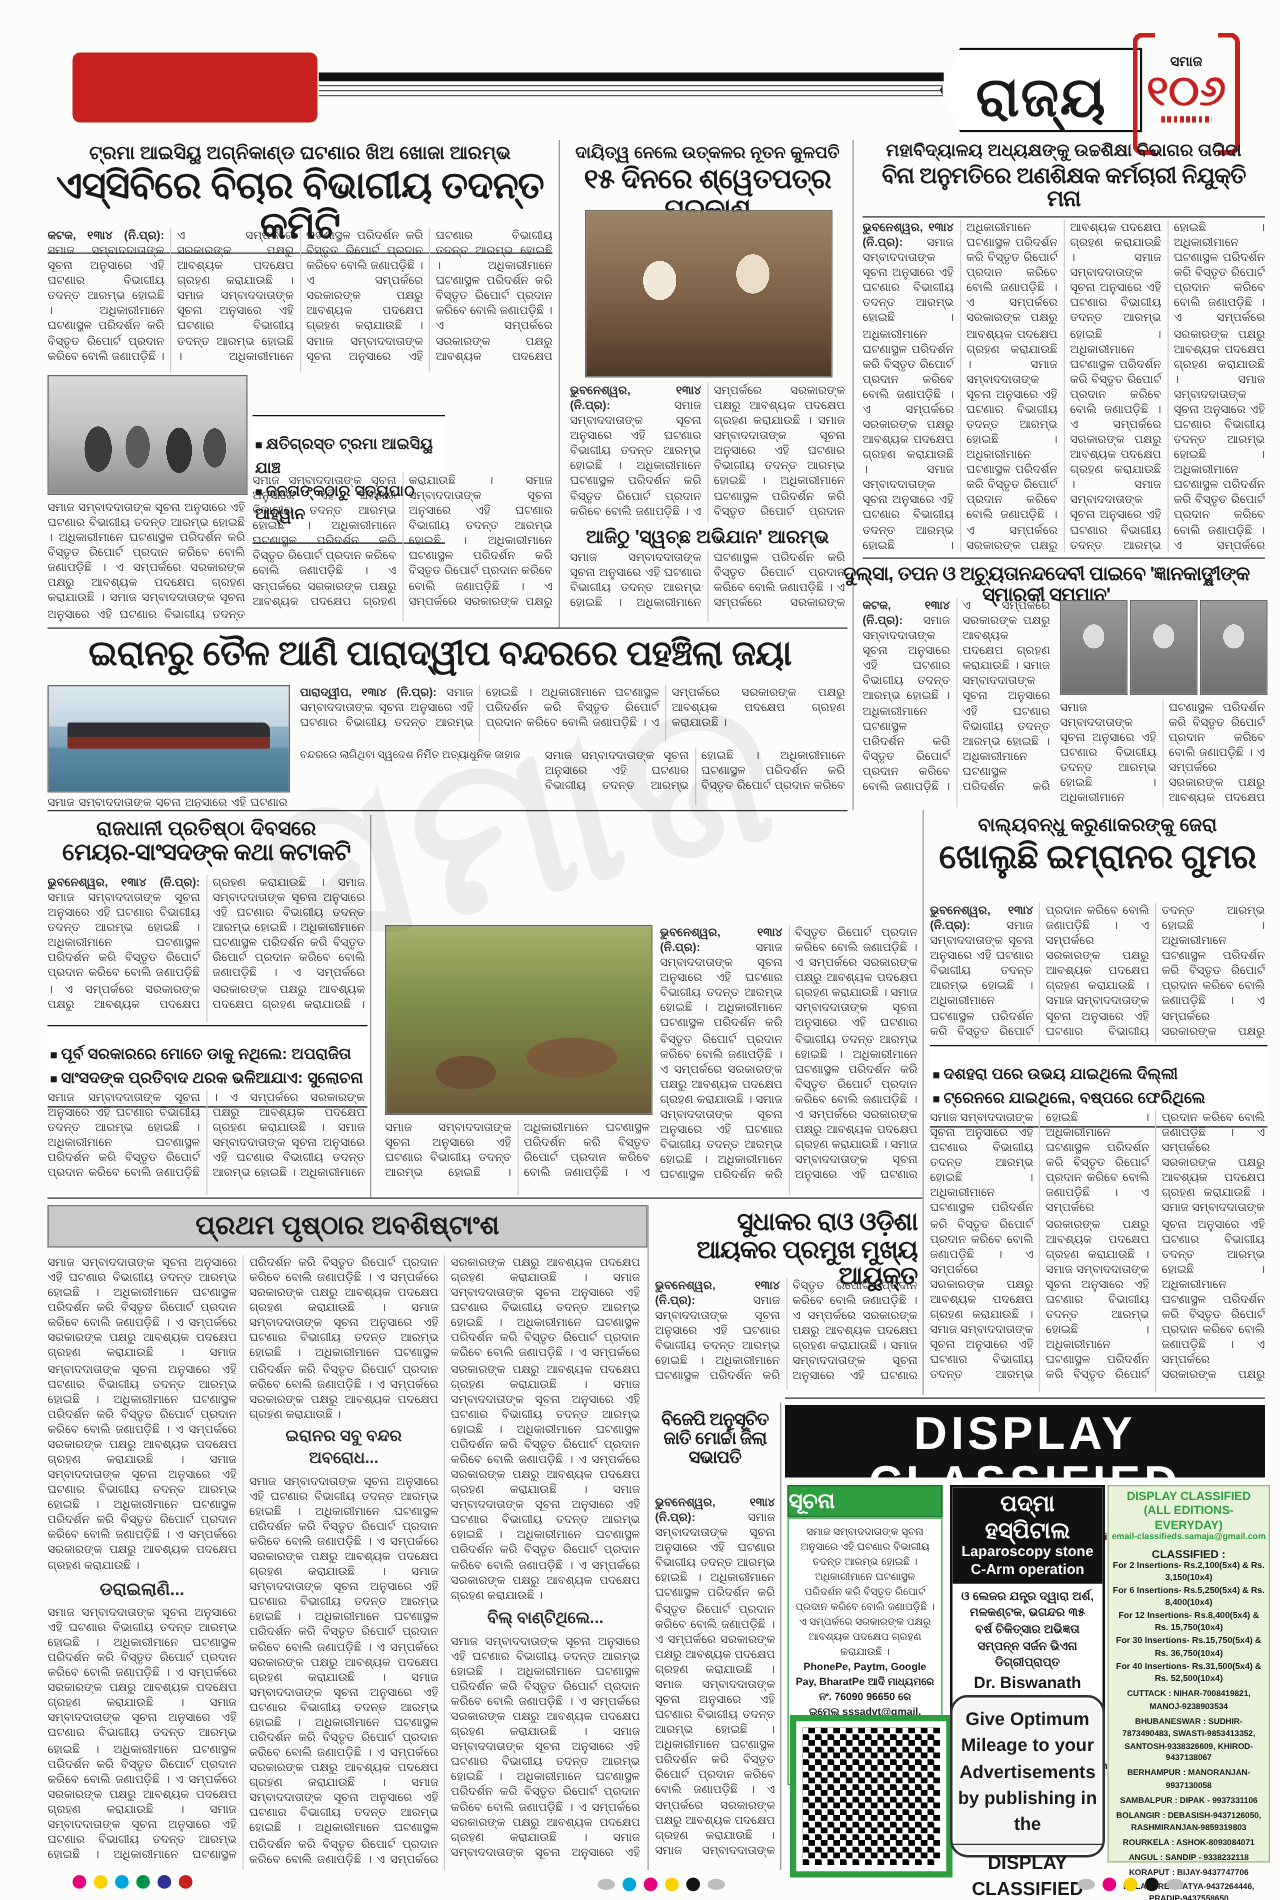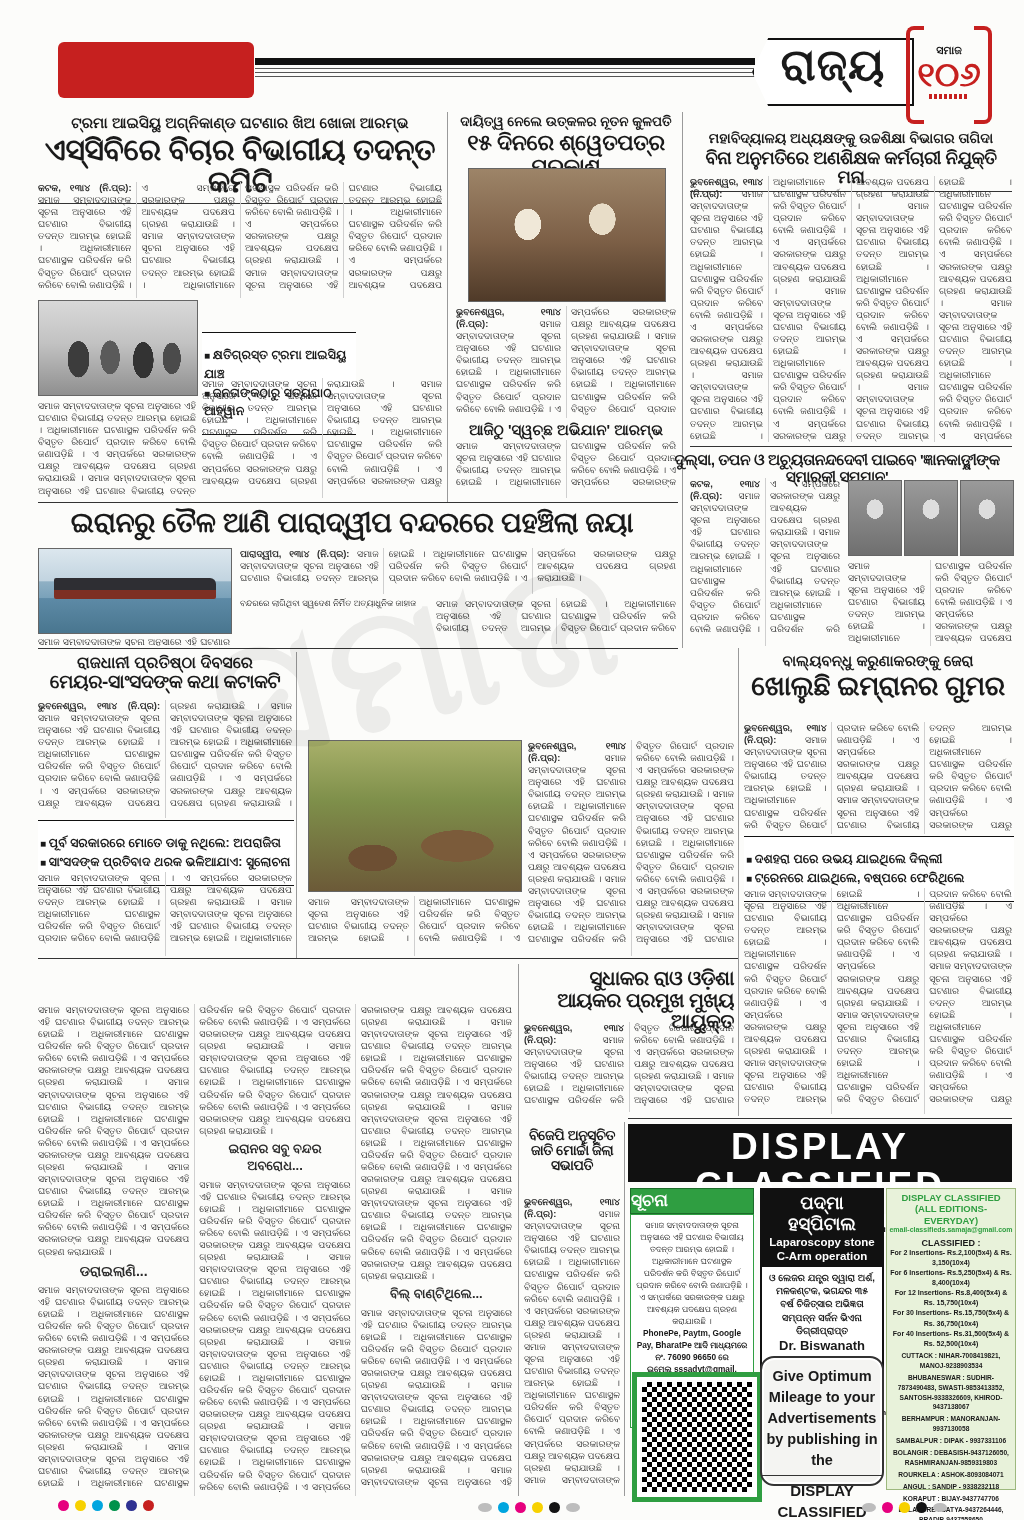--- a/index.html
+++ b/index.html
@@ -12,21 +12,21 @@
   .badge-hex{position:absolute;left:18px;top:0;width:160px;height:82px;background:#f1f1ef;border:2px solid #222;
              clip-path:polygon(25% 0,75% 0,100% 28%,100% 72%,75% 100%,25% 100%,0 72%,0 28%);
              display:flex;flex-direction:column;align-items:center;justify-content:center;line-height:1.15;}
   .badge-page{font-size:13px;font-weight:bold;}
   .badge-date{font-size:17px;font-weight:bold;}
   .rules{left:255px;top:58px;width:500px;}
   .rule-thick{height:7px;background:#111;}
   .rule-thin{height:1px;background:#555;margin-top:3px;}
   .pennant{left:752px;top:38px;width:158px;height:64px;border:2px solid #111;background:#fff;
            clip-path:polygon(10% 0,100% 0,100% 100%,10% 100%,0 50%);
-           display:flex;align-items:flex-start;justify-content:center;}
+           display:flex;align-items:flex-end;justify-content:center;}
   .pennant span{font-size:44px;font-weight:bold;letter-spacing:1px;}
   .logo-box{left:906px;top:26px;width:86px;height:90px;display:flex;flex-direction:column;align-items:center;justify-content:center;}
   .logo-brace{position:absolute;top:0;width:14px;height:90px;border:4px solid #c6201f;}
   .logo-brace.l{left:0;border-right:none;border-radius:8px 0 0 8px;}
   .logo-brace.r{right:0;border-left:none;border-radius:0 8px 8px 0;}
   .logo-brand{font-size:11px;font-weight:bold;color:#111;}
   .logo-num{font-size:34px;font-weight:bold;color:#c6201f;line-height:1;}
   .logo-sq{width:40px;height:5px;background:repeating-linear-gradient(90deg,#c6201f 0 3px,transparent 3px 5px);margin-top:3px;}
   
   .kicker{font-weight:bold;text-align:center;}
@@ -154,21 +154,21 @@
   </div>
   <div class="abs photo ph-vc" style="left:468px;top:168px;width:196px;height:132px;"></div>
   <div class="abs body-txt" style="left:456px;top:306px;width:220px;height:112px;column-count:2;">
     <span class="dateline">ଭୁବନେଶ୍ୱର, ୧୩ା୪ (ନି.ପ୍ର): </span><span>ସମାଜ ସମ୍ବାଦଦାତାଙ୍କ ସୂଚନା ଅନୁସାରେ ଏହି ଘଟଣାର ବିଭାଗୀୟ ତଦନ୍ତ ଆରମ୍ଭ ହୋଇଛି । ଅଧିକାରୀମାନେ ଘଟଣାସ୍ଥଳ ପରିଦର୍ଶନ କରି ବିସ୍ତୃତ ରିପୋର୍ଟ ପ୍ରଦାନ କରିବେ ବୋଲି ଜଣାପଡ଼ିଛି । ଏ ସମ୍ପର୍କରେ ସରକାରଙ୍କ ପକ୍ଷରୁ ଆବଶ୍ୟକ ପଦକ୍ଷେପ ଗ୍ରହଣ କରାଯାଉଛି । ସମାଜ ସମ୍ବାଦଦାତାଙ୍କ ସୂଚନା ଅନୁସାରେ ଏହି ଘଟଣାର ବିଭାଗୀୟ ତଦନ୍ତ ଆରମ୍ଭ ହୋଇଛି । ଅଧିକାରୀମାନେ ଘଟଣାସ୍ଥଳ ପରିଦର୍ଶନ କରି ବିସ୍ତୃତ ରିପୋର୍ଟ ପ୍ରଦାନ କରିବେ ବୋଲି ଜଣାପଡ଼ିଛି । ଏ ସମ୍ପର୍କରେ ସରକାରଙ୍କ ପକ୍ଷରୁ ଆବଶ୍ୟକ ପଦକ୍ଷେପ ଗ୍ରହଣ କରାଯାଉଛି । ସମାଜ ସମ୍ବାଦଦାତାଙ୍କ ସୂଚନା ଅନୁସାରେ ଏହି ଘଟଣାର ବିଭାଗୀୟ ତଦନ୍ତ ଆରମ୍ଭ ହୋଇଛି । ଅଧିକାରୀମାନେ ଘଟଣାସ୍ଥଳ ପରିଦର୍ଶନ କରି ବିସ୍ତୃତ ରିପୋର୍ଟ ପ୍ରଦାନ କରିବେ ବୋଲି ଜଣାପଡ଼ିଛି । ଏ ସମ୍ପର୍କରେ ସରକାରଙ୍କ ପକ୍ଷରୁ ଆବଶ୍ୟକ ପଦକ୍ଷେପ ଗ୍ରହଣ କରାଯାଉଛି । </span>
   </div>
   <div class="abs subhead" style="left:456px;top:421px;width:220px;font-size:15px;">ଆଜିଠୁ 'ସ୍ୱଚ୍ଛ ଅଭିଯାନ' ଆରମ୍ଭ</div>
   <div class="abs body-txt" style="left:456px;top:440px;width:220px;height:58px;column-count:2;">
     <span>ସମାଜ ସମ୍ବାଦଦାତାଙ୍କ ସୂଚନା ଅନୁସାରେ ଏହି ଘଟଣାର ବିଭାଗୀୟ ତଦନ୍ତ ଆରମ୍ଭ ହୋଇଛି । ଅଧିକାରୀମାନେ ଘଟଣାସ୍ଥଳ ପରିଦର୍ଶନ କରି ବିସ୍ତୃତ ରିପୋର୍ଟ ପ୍ରଦାନ କରିବେ ବୋଲି ଜଣାପଡ଼ିଛି । ଏ ସମ୍ପର୍କରେ ସରକାରଙ୍କ ପକ୍ଷରୁ ଆବଶ୍ୟକ ପଦକ୍ଷେପ ଗ୍ରହଣ କରାଯାଉଛି । ସମାଜ ସମ୍ବାଦଦାତାଙ୍କ ସୂଚନା ଅନୁସାରେ ଏହି ଘଟଣାର ବିଭାଗୀୟ ତଦନ୍ତ ଆରମ୍ଭ ହୋଇଛି । ଅଧିକାରୀମାନେ ଘଟଣାସ୍ଥଳ ପରିଦର୍ଶନ କରି ବିସ୍ତୃତ ରିପୋର୍ଟ ପ୍ରଦାନ କରିବେ ବୋଲି ଜଣାପଡ଼ିଛି । ଏ ସମ୍ପର୍କରେ ସରକାରଙ୍କ ପକ୍ଷରୁ ଆବଶ୍ୟକ ପଦକ୍ଷେପ ଗ୍ରହଣ କରାଯାଉଛି । </span>
   </div>
 
-  <div class="abs" style="left:690px;top:130px;width:322px;">
+  <div class="abs" style="left:690px;top:112px;width:322px;">
     <div class="kicker" style="font-size:14px;">ମହାବିଦ୍ୟାଳୟ ଅଧ୍ୟକ୍ଷଙ୍କୁ ଉଚ୍ଚଶିକ୍ଷା ବିଭାଗର ତାଗିଦା</div>
     <div class="headline" style="font-size:18px;margin-top:2px;">ବିନା ଅନୁମତିରେ ଅଣଶିକ୍ଷକ କର୍ମଚାରୀ ନିଯୁକ୍ତି ମନା</div>
     <div class="hrule" style="margin-top:3px;"></div>
   </div>
   <div class="abs body-txt" style="left:690px;top:176px;width:322px;height:266px;column-count:4;">
     <span class="dateline">ଭୁବନେଶ୍ୱର, ୧୩ା୪ (ନି.ପ୍ର): </span><span>ସମାଜ ସମ୍ବାଦଦାତାଙ୍କ ସୂଚନା ଅନୁସାରେ ଏହି ଘଟଣାର ବିଭାଗୀୟ ତଦନ୍ତ ଆରମ୍ଭ ହୋଇଛି । ଅଧିକାରୀମାନେ ଘଟଣାସ୍ଥଳ ପରିଦର୍ଶନ କରି ବିସ୍ତୃତ ରିପୋର୍ଟ ପ୍ରଦାନ କରିବେ ବୋଲି ଜଣାପଡ଼ିଛି । ଏ ସମ୍ପର୍କରେ ସରକାରଙ୍କ ପକ୍ଷରୁ ଆବଶ୍ୟକ ପଦକ୍ଷେପ ଗ୍ରହଣ କରାଯାଉଛି । ସମାଜ ସମ୍ବାଦଦାତାଙ୍କ ସୂଚନା ଅନୁସାରେ ଏହି ଘଟଣାର ବିଭାଗୀୟ ତଦନ୍ତ ଆରମ୍ଭ ହୋଇଛି । ଅଧିକାରୀମାନେ ଘଟଣାସ୍ଥଳ ପରିଦର୍ଶନ କରି ବିସ୍ତୃତ ରିପୋର୍ଟ ପ୍ରଦାନ କରିବେ ବୋଲି ଜଣାପଡ଼ିଛି । ଏ ସମ୍ପର୍କରେ ସରକାରଙ୍କ ପକ୍ଷରୁ ଆବଶ୍ୟକ ପଦକ୍ଷେପ ଗ୍ରହଣ କରାଯାଉଛି । ସମାଜ ସମ୍ବାଦଦାତାଙ୍କ ସୂଚନା ଅନୁସାରେ ଏହି ଘଟଣାର ବିଭାଗୀୟ ତଦନ୍ତ ଆରମ୍ଭ ହୋଇଛି । ଅଧିକାରୀମାନେ ଘଟଣାସ୍ଥଳ ପରିଦର୍ଶନ କରି ବିସ୍ତୃତ ରିପୋର୍ଟ ପ୍ରଦାନ କରିବେ ବୋଲି ଜଣାପଡ଼ିଛି । ଏ ସମ୍ପର୍କରେ ସରକାରଙ୍କ ପକ୍ଷରୁ ଆବଶ୍ୟକ ପଦକ୍ଷେପ ଗ୍ରହଣ କରାଯାଉଛି । ସମାଜ ସମ୍ବାଦଦାତାଙ୍କ ସୂଚନା ଅନୁସାରେ ଏହି ଘଟଣାର ବିଭାଗୀୟ ତଦନ୍ତ ଆରମ୍ଭ ହୋଇଛି । ଅଧିକାରୀମାନେ ଘଟଣାସ୍ଥଳ ପରିଦର୍ଶନ କରି ବିସ୍ତୃତ ରିପୋର୍ଟ ପ୍ରଦାନ କରିବେ ବୋଲି ଜଣାପଡ଼ିଛି । ଏ ସମ୍ପର୍କରେ ସରକାରଙ୍କ ପକ୍ଷରୁ ଆବଶ୍ୟକ ପଦକ୍ଷେପ ଗ୍ରହଣ କରାଯାଉଛି । ସମାଜ ସମ୍ବାଦଦାତାଙ୍କ ସୂଚନା ଅନୁସାରେ ଏହି ଘଟଣାର ବିଭାଗୀୟ ତଦନ୍ତ ଆରମ୍ଭ ହୋଇଛି । ଅଧିକାରୀମାନେ ଘଟଣାସ୍ଥଳ ପରିଦର୍ଶନ କରି ବିସ୍ତୃତ ରିପୋର୍ଟ ପ୍ରଦାନ କରିବେ ବୋଲି ଜଣାପଡ଼ିଛି । ଏ ସମ୍ପର୍କରେ ସରକାରଙ୍କ ପକ୍ଷରୁ ଆବଶ୍ୟକ ପଦକ୍ଷେପ ଗ୍ରହଣ କରାଯାଉଛି । ସମାଜ ସମ୍ବାଦଦାତାଙ୍କ ସୂଚନା ଅନୁସାରେ ଏହି ଘଟଣାର ବିଭାଗୀୟ ତଦନ୍ତ ଆରମ୍ଭ ହୋଇଛି । ଅଧିକାରୀମାନେ ଘଟଣାସ୍ଥଳ ପରିଦର୍ଶନ କରି ବିସ୍ତୃତ ରିପୋର୍ଟ ପ୍ରଦାନ କରିବେ ବୋଲି ଜଣାପଡ଼ିଛି । ଏ ସମ୍ପର୍କରେ ସରକାରଙ୍କ ପକ୍ଷରୁ ଆବଶ୍ୟକ ପଦକ୍ଷେପ ଗ୍ରହଣ କରାଯାଉଛି । ସମାଜ ସମ୍ବାଦଦାତାଙ୍କ ସୂଚନା ଅନୁସାରେ ଏହି ଘଟଣାର ବିଭାଗୀୟ ତଦନ୍ତ ଆରମ୍ଭ ହୋଇଛି । ଅଧିକାରୀମାନେ ଘଟଣାସ୍ଥଳ ପରିଦର୍ଶନ କରି ବିସ୍ତୃତ ରିପୋର୍ଟ ପ୍ରଦାନ କରିବେ ବୋଲି ଜଣାପଡ଼ିଛି । ଏ ସମ୍ପର୍କରେ ସରକାରଙ୍କ ପକ୍ଷରୁ ଆବଶ୍ୟକ ପଦକ୍ଷେପ ଗ୍ରହଣ କରାଯାଉଛି । ସମାଜ ସମ୍ବାଦଦାତାଙ୍କ ସୂଚନା ଅନୁସାରେ ଏହି ଘଟଣାର ବିଭାଗୀୟ ତଦନ୍ତ ଆରମ୍ଭ ହୋଇଛି । ଅଧିକାରୀମାନେ ଘଟଣାସ୍ଥଳ ପରିଦର୍ଶନ କରି ବିସ୍ତୃତ ରିପୋର୍ଟ ପ୍ରଦାନ କରିବେ ବୋଲି ଜଣାପଡ଼ିଛି । ଏ ସମ୍ପର୍କରେ ସରକାରଙ୍କ ପକ୍ଷରୁ ଆବଶ୍ୟକ ପଦକ୍ଷେପ ଗ୍ରହଣ କରାଯାଉଛି । ସମାଜ ସମ୍ବାଦଦାତାଙ୍କ ସୂଚନା ଅନୁସାରେ ଏହି ଘଟଣାର ବିଭାଗୀୟ ତଦନ୍ତ ଆରମ୍ଭ ହୋଇଛି । ଅଧିକାରୀମାନେ ଘଟଣାସ୍ଥଳ ପରିଦର୍ଶନ କରି ବିସ୍ତୃତ ରିପୋର୍ଟ ପ୍ରଦାନ କରିବେ ବୋଲି ଜଣାପଡ଼ିଛି । ଏ ସମ୍ପର୍କରେ ସରକାରଙ୍କ ପକ୍ଷରୁ ଆବଶ୍ୟକ ପଦକ୍ଷେପ ଗ୍ରହଣ କରାଯାଉଛି । </span>
   </div>
 
   <div class="abs hrule" style="left:690px;top:446px;width:322px;"></div>
   <div class="abs headline" style="left:662px;top:452px;width:350px;font-size:15.5px;">ଦୁଲ୍ସା, ତପନ ଓ ଅଚ୍ୟୁତାନନ୍ଦଦେବୀ ପାଇବେ 'ଜ୍ଞାନକାଙ୍କ୍ଷୀଙ୍କ ସ୍ମାରକୀ ସମ୍ମାନ'</div>
@@ -234,20 +234,21 @@
   </div>
   <div class="abs bullets" style="left:744px;top:836px;width:266px;">
     <div>ଦଶହରା ପରେ ଉଭୟ ଯାଇଥିଲେ ଦିଲ୍ଲୀ</div>
     <div>ଟ୍ରେନରେ ଯାଇଥିଲେ, ବଷ୍ପରେ ଫେରିଥିଲେ</div>
   </div>
   <div class="abs body-txt" style="left:744px;top:888px;width:268px;height:226px;column-count:3;">
     <span>ସମାଜ ସମ୍ବାଦଦାତାଙ୍କ ସୂଚନା ଅନୁସାରେ ଏହି ଘଟଣାର ବିଭାଗୀୟ ତଦନ୍ତ ଆରମ୍ଭ ହୋଇଛି । ଅଧିକାରୀମାନେ ଘଟଣାସ୍ଥଳ ପରିଦର୍ଶନ କରି ବିସ୍ତୃତ ରିପୋର୍ଟ ପ୍ରଦାନ କରିବେ ବୋଲି ଜଣାପଡ଼ିଛି । ଏ ସମ୍ପର୍କରେ ସରକାରଙ୍କ ପକ୍ଷରୁ ଆବଶ୍ୟକ ପଦକ୍ଷେପ ଗ୍ରହଣ କରାଯାଉଛି । ସମାଜ ସମ୍ବାଦଦାତାଙ୍କ ସୂଚନା ଅନୁସାରେ ଏହି ଘଟଣାର ବିଭାଗୀୟ ତଦନ୍ତ ଆରମ୍ଭ ହୋଇଛି । ଅଧିକାରୀମାନେ ଘଟଣାସ୍ଥଳ ପରିଦର୍ଶନ କରି ବିସ୍ତୃତ ରିପୋର୍ଟ ପ୍ରଦାନ କରିବେ ବୋଲି ଜଣାପଡ଼ିଛି । ଏ ସମ୍ପର୍କରେ ସରକାରଙ୍କ ପକ୍ଷରୁ ଆବଶ୍ୟକ ପଦକ୍ଷେପ ଗ୍ରହଣ କରାଯାଉଛି । ସମାଜ ସମ୍ବାଦଦାତାଙ୍କ ସୂଚନା ଅନୁସାରେ ଏହି ଘଟଣାର ବିଭାଗୀୟ ତଦନ୍ତ ଆରମ୍ଭ ହୋଇଛି । ଅଧିକାରୀମାନେ ଘଟଣାସ୍ଥଳ ପରିଦର୍ଶନ କରି ବିସ୍ତୃତ ରିପୋର୍ଟ ପ୍ରଦାନ କରିବେ ବୋଲି ଜଣାପଡ଼ିଛି । ଏ ସମ୍ପର୍କରେ ସରକାରଙ୍କ ପକ୍ଷରୁ ଆବଶ୍ୟକ ପଦକ୍ଷେପ ଗ୍ରହଣ କରାଯାଉଛି । ସମାଜ ସମ୍ବାଦଦାତାଙ୍କ ସୂଚନା ଅନୁସାରେ ଏହି ଘଟଣାର ବିଭାଗୀୟ ତଦନ୍ତ ଆରମ୍ଭ ହୋଇଛି । ଅଧିକାରୀମାନେ ଘଟଣାସ୍ଥଳ ପରିଦର୍ଶନ କରି ବିସ୍ତୃତ ରିପୋର୍ଟ ପ୍ରଦାନ କରିବେ ବୋଲି ଜଣାପଡ଼ିଛି । ଏ ସମ୍ପର୍କରେ ସରକାରଙ୍କ ପକ୍ଷରୁ ଆବଶ୍ୟକ ପଦକ୍ଷେପ ଗ୍ରହଣ କରାଯାଉଛି । ସମାଜ ସମ୍ବାଦଦାତାଙ୍କ ସୂଚନା ଅନୁସାରେ ଏହି ଘଟଣାର ବିଭାଗୀୟ ତଦନ୍ତ ଆରମ୍ଭ ହୋଇଛି । ଅଧିକାରୀମାନେ ଘଟଣାସ୍ଥଳ ପରିଦର୍ଶନ କରି ବିସ୍ତୃତ ରିପୋର୍ଟ ପ୍ରଦାନ କରିବେ ବୋଲି ଜଣାପଡ଼ିଛି । ଏ ସମ୍ପର୍କରେ ସରକାରଙ୍କ ପକ୍ଷରୁ ଆବଶ୍ୟକ ପଦକ୍ଷେପ ଗ୍ରହଣ କରାଯାଉଛି । ସମାଜ ସମ୍ବାଦଦାତାଙ୍କ ସୂଚନା ଅନୁସାରେ ଏହି ଘଟଣାର ବିଭାଗୀୟ ତଦନ୍ତ ଆରମ୍ଭ ହୋଇଛି । ଅଧିକାରୀମାନେ ଘଟଣାସ୍ଥଳ ପରିଦର୍ଶନ କରି ବିସ୍ତୃତ ରିପୋର୍ଟ ପ୍ରଦାନ କରିବେ ବୋଲି ଜଣାପଡ଼ିଛି । ଏ ସମ୍ପର୍କରେ ସରକାରଙ୍କ ପକ୍ଷରୁ ଆବଶ୍ୟକ ପଦକ୍ଷେପ ଗ୍ରହଣ କରାଯାଉଛି । ସମାଜ ସମ୍ବାଦଦାତାଙ୍କ ସୂଚନା ଅନୁସାରେ ଏହି ଘଟଣାର ବିଭାଗୀୟ ତଦନ୍ତ ଆରମ୍ଭ ହୋଇଛି । ଅଧିକାରୀମାନେ ଘଟଣାସ୍ଥଳ ପରିଦର୍ଶନ କରି ବିସ୍ତୃତ ରିପୋର୍ଟ ପ୍ରଦାନ କରିବେ ବୋଲି ଜଣାପଡ଼ିଛି । ଏ ସମ୍ପର୍କରେ ସରକାରଙ୍କ ପକ୍ଷରୁ ଆବଶ୍ୟକ ପଦକ୍ଷେପ ଗ୍ରହଣ କରାଯାଉଛି । ସମାଜ ସମ୍ବାଦଦାତାଙ୍କ ସୂଚନା ଅନୁସାରେ ଏହି ଘଟଣାର ବିଭାଗୀୟ ତଦନ୍ତ ଆରମ୍ଭ ହୋଇଛି । ଅଧିକାରୀମାନେ ଘଟଣାସ୍ଥଳ ପରିଦର୍ଶନ କରି ବିସ୍ତୃତ ରିପୋର୍ଟ ପ୍ରଦାନ କରିବେ ବୋଲି ଜଣାପଡ଼ିଛି । ଏ ସମ୍ପର୍କରେ ସରକାରଙ୍କ ପକ୍ଷରୁ ଆବଶ୍ୟକ ପଦକ୍ଷେପ ଗ୍ରହଣ କରାଯାଉଛି । </span>
   </div>
 
   <div class="abs hrule" style="left:38px;top:958px;width:700px;"></div>
+  <div class="abs banner" style="left:38px;top:964px;width:478px;height:32px;">ପ୍ରଥମ ପୃଷ୍ଠାର ଅବଶିଷ୍ଟାଂଶ</div>
 
   <div class="abs body-txt" style="left:38px;top:1004px;width:474px;height:492px;column-count:3;">
     <span>ସମାଜ ସମ୍ବାଦଦାତାଙ୍କ ସୂଚନା ଅନୁସାରେ ଏହି ଘଟଣାର ବିଭାଗୀୟ ତଦନ୍ତ ଆରମ୍ଭ ହୋଇଛି । ଅଧିକାରୀମାନେ ଘଟଣାସ୍ଥଳ ପରିଦର୍ଶନ କରି ବିସ୍ତୃତ ରିପୋର୍ଟ ପ୍ରଦାନ କରିବେ ବୋଲି ଜଣାପଡ଼ିଛି । ଏ ସମ୍ପର୍କରେ ସରକାରଙ୍କ ପକ୍ଷରୁ ଆବଶ୍ୟକ ପଦକ୍ଷେପ ଗ୍ରହଣ କରାଯାଉଛି । ସମାଜ ସମ୍ବାଦଦାତାଙ୍କ ସୂଚନା ଅନୁସାରେ ଏହି ଘଟଣାର ବିଭାଗୀୟ ତଦନ୍ତ ଆରମ୍ଭ ହୋଇଛି । ଅଧିକାରୀମାନେ ଘଟଣାସ୍ଥଳ ପରିଦର୍ଶନ କରି ବିସ୍ତୃତ ରିପୋର୍ଟ ପ୍ରଦାନ କରିବେ ବୋଲି ଜଣାପଡ଼ିଛି । ଏ ସମ୍ପର୍କରେ ସରକାରଙ୍କ ପକ୍ଷରୁ ଆବଶ୍ୟକ ପଦକ୍ଷେପ ଗ୍ରହଣ କରାଯାଉଛି । ସମାଜ ସମ୍ବାଦଦାତାଙ୍କ ସୂଚନା ଅନୁସାରେ ଏହି ଘଟଣାର ବିଭାଗୀୟ ତଦନ୍ତ ଆରମ୍ଭ ହୋଇଛି । ଅଧିକାରୀମାନେ ଘଟଣାସ୍ଥଳ ପରିଦର୍ଶନ କରି ବିସ୍ତୃତ ରିପୋର୍ଟ ପ୍ରଦାନ କରିବେ ବୋଲି ଜଣାପଡ଼ିଛି । ଏ ସମ୍ପର୍କରେ ସରକାରଙ୍କ ପକ୍ଷରୁ ଆବଶ୍ୟକ ପଦକ୍ଷେପ ଗ୍ରହଣ କରାଯାଉଛି । </span>
     <div class="subhead" style="font-size:14px;margin:4px 0;">ଡରାଇଲାଣି...</div>
     <span>ସମାଜ ସମ୍ବାଦଦାତାଙ୍କ ସୂଚନା ଅନୁସାରେ ଏହି ଘଟଣାର ବିଭାଗୀୟ ତଦନ୍ତ ଆରମ୍ଭ ହୋଇଛି । ଅଧିକାରୀମାନେ ଘଟଣାସ୍ଥଳ ପରିଦର୍ଶନ କରି ବିସ୍ତୃତ ରିପୋର୍ଟ ପ୍ରଦାନ କରିବେ ବୋଲି ଜଣାପଡ଼ିଛି । ଏ ସମ୍ପର୍କରେ ସରକାରଙ୍କ ପକ୍ଷରୁ ଆବଶ୍ୟକ ପଦକ୍ଷେପ ଗ୍ରହଣ କରାଯାଉଛି । ସମାଜ ସମ୍ବାଦଦାତାଙ୍କ ସୂଚନା ଅନୁସାରେ ଏହି ଘଟଣାର ବିଭାଗୀୟ ତଦନ୍ତ ଆରମ୍ଭ ହୋଇଛି । ଅଧିକାରୀମାନେ ଘଟଣାସ୍ଥଳ ପରିଦର୍ଶନ କରି ବିସ୍ତୃତ ରିପୋର୍ଟ ପ୍ରଦାନ କରିବେ ବୋଲି ଜଣାପଡ଼ିଛି । ଏ ସମ୍ପର୍କରେ ସରକାରଙ୍କ ପକ୍ଷରୁ ଆବଶ୍ୟକ ପଦକ୍ଷେପ ଗ୍ରହଣ କରାଯାଉଛି । ସମାଜ ସମ୍ବାଦଦାତାଙ୍କ ସୂଚନା ଅନୁସାରେ ଏହି ଘଟଣାର ବିଭାଗୀୟ ତଦନ୍ତ ଆରମ୍ଭ ହୋଇଛି । ଅଧିକାରୀମାନେ ଘଟଣାସ୍ଥଳ ପରିଦର୍ଶନ କରି ବିସ୍ତୃତ ରିପୋର୍ଟ ପ୍ରଦାନ କରିବେ ବୋଲି ଜଣାପଡ଼ିଛି । ଏ ସମ୍ପର୍କରେ ସରକାରଙ୍କ ପକ୍ଷରୁ ଆବଶ୍ୟକ ପଦକ୍ଷେପ ଗ୍ରହଣ କରାଯାଉଛି । ସମାଜ ସମ୍ବାଦଦାତାଙ୍କ ସୂଚନା ଅନୁସାରେ ଏହି ଘଟଣାର ବିଭାଗୀୟ ତଦନ୍ତ ଆରମ୍ଭ ହୋଇଛି । ଅଧିକାରୀମାନେ ଘଟଣାସ୍ଥଳ ପରିଦର୍ଶନ କରି ବିସ୍ତୃତ ରିପୋର୍ଟ ପ୍ରଦାନ କରିବେ ବୋଲି ଜଣାପଡ଼ିଛି । ଏ ସମ୍ପର୍କରେ ସରକାରଙ୍କ ପକ୍ଷରୁ ଆବଶ୍ୟକ ପଦକ୍ଷେପ ଗ୍ରହଣ କରାଯାଉଛି । </span>
     <div class="subhead" style="font-size:13px;margin:4px 0;">ଇରାନର ସବୁ ବନ୍ଦର ଅବରୋଧ...</div>
     <span>ସମାଜ ସମ୍ବାଦଦାତାଙ୍କ ସୂଚନା ଅନୁସାରେ ଏହି ଘଟଣାର ବିଭାଗୀୟ ତଦନ୍ତ ଆରମ୍ଭ ହୋଇଛି । ଅଧିକାରୀମାନେ ଘଟଣାସ୍ଥଳ ପରିଦର୍ଶନ କରି ବିସ୍ତୃତ ରିପୋର୍ଟ ପ୍ରଦାନ କରିବେ ବୋଲି ଜଣାପଡ଼ିଛି । ଏ ସମ୍ପର୍କରେ ସରକାରଙ୍କ ପକ୍ଷରୁ ଆବଶ୍ୟକ ପଦକ୍ଷେପ ଗ୍ରହଣ କରାଯାଉଛି । ସମାଜ ସମ୍ବାଦଦାତାଙ୍କ ସୂଚନା ଅନୁସାରେ ଏହି ଘଟଣାର ବିଭାଗୀୟ ତଦନ୍ତ ଆରମ୍ଭ ହୋଇଛି । ଅଧିକାରୀମାନେ ଘଟଣାସ୍ଥଳ ପରିଦର୍ଶନ କରି ବିସ୍ତୃତ ରିପୋର୍ଟ ପ୍ରଦାନ କରିବେ ବୋଲି ଜଣାପଡ଼ିଛି । ଏ ସମ୍ପର୍କରେ ସରକାରଙ୍କ ପକ୍ଷରୁ ଆବଶ୍ୟକ ପଦକ୍ଷେପ ଗ୍ରହଣ କରାଯାଉଛି । ସମାଜ ସମ୍ବାଦଦାତାଙ୍କ ସୂଚନା ଅନୁସାରେ ଏହି ଘଟଣାର ବିଭାଗୀୟ ତଦନ୍ତ ଆରମ୍ଭ ହୋଇଛି । ଅଧିକାରୀମାନେ ଘଟଣାସ୍ଥଳ ପରିଦର୍ଶନ କରି ବିସ୍ତୃତ ରିପୋର୍ଟ ପ୍ରଦାନ କରିବେ ବୋଲି ଜଣାପଡ଼ିଛି । ଏ ସମ୍ପର୍କରେ ସରକାରଙ୍କ ପକ୍ଷରୁ ଆବଶ୍ୟକ ପଦକ୍ଷେପ ଗ୍ରହଣ କରାଯାଉଛି । ସମାଜ ସମ୍ବାଦଦାତାଙ୍କ ସୂଚନା ଅନୁସାରେ ଏହି ଘଟଣାର ବିଭାଗୀୟ ତଦନ୍ତ ଆରମ୍ଭ ହୋଇଛି । ଅଧିକାରୀମାନେ ଘଟଣାସ୍ଥଳ ପରିଦର୍ଶନ କରି ବିସ୍ତୃତ ରିପୋର୍ଟ ପ୍ରଦାନ କରିବେ ବୋଲି ଜଣାପଡ଼ିଛି । ଏ ସମ୍ପର୍କରେ ସରକାରଙ୍କ ପକ୍ଷରୁ ଆବଶ୍ୟକ ପଦକ୍ଷେପ ଗ୍ରହଣ କରାଯାଉଛି । ସମାଜ ସମ୍ବାଦଦାତାଙ୍କ ସୂଚନା ଅନୁସାରେ ଏହି ଘଟଣାର ବିଭାଗୀୟ ତଦନ୍ତ ଆରମ୍ଭ ହୋଇଛି । ଅଧିକାରୀମାନେ ଘଟଣାସ୍ଥଳ ପରିଦର୍ଶନ କରି ବିସ୍ତୃତ ରିପୋର୍ଟ ପ୍ରଦାନ କରିବେ ବୋଲି ଜଣାପଡ଼ିଛି । ଏ ସମ୍ପର୍କରେ ସରକାରଙ୍କ ପକ୍ଷରୁ ଆବଶ୍ୟକ ପଦକ୍ଷେପ ଗ୍ରହଣ କରାଯାଉଛି । ସମାଜ ସମ୍ବାଦଦାତାଙ୍କ ସୂଚନା ଅନୁସାରେ ଏହି ଘଟଣାର ବିଭାଗୀୟ ତଦନ୍ତ ଆରମ୍ଭ ହୋଇଛି । ଅଧିକାରୀମାନେ ଘଟଣାସ୍ଥଳ ପରିଦର୍ଶନ କରି ବିସ୍ତୃତ ରିପୋର୍ଟ ପ୍ରଦାନ କରିବେ ବୋଲି ଜଣାପଡ଼ିଛି । ଏ ସମ୍ପର୍କରେ ସରକାରଙ୍କ ପକ୍ଷରୁ ଆବଶ୍ୟକ ପଦକ୍ଷେପ ଗ୍ରହଣ କରାଯାଉଛି । ସମାଜ ସମ୍ବାଦଦାତାଙ୍କ ସୂଚନା ଅନୁସାରେ ଏହି ଘଟଣାର ବିଭାଗୀୟ ତଦନ୍ତ ଆରମ୍ଭ ହୋଇଛି । ଅଧିକାରୀମାନେ ଘଟଣାସ୍ଥଳ ପରିଦର୍ଶନ କରି ବିସ୍ତୃତ ରିପୋର୍ଟ ପ୍ରଦାନ କରିବେ ବୋଲି ଜଣାପଡ଼ିଛି । ଏ ସମ୍ପର୍କରେ ସରକାରଙ୍କ ପକ୍ଷରୁ ଆବଶ୍ୟକ ପଦକ୍ଷେପ ଗ୍ରହଣ କରାଯାଉଛି । </span>
     <div class="subhead" style="font-size:13px;margin:4px 0;">ବିଲ୍ ବାଣ୍ଟିଥିଲେ...</div>
     <span>ସମାଜ ସମ୍ବାଦଦାତାଙ୍କ ସୂଚନା ଅନୁସାରେ ଏହି ଘଟଣାର ବିଭାଗୀୟ ତଦନ୍ତ ଆରମ୍ଭ ହୋଇଛି । ଅଧିକାରୀମାନେ ଘଟଣାସ୍ଥଳ ପରିଦର୍ଶନ କରି ବିସ୍ତୃତ ରିପୋର୍ଟ ପ୍ରଦାନ କରିବେ ବୋଲି ଜଣାପଡ଼ିଛି । ଏ ସମ୍ପର୍କରେ ସରକାରଙ୍କ ପକ୍ଷରୁ ଆବଶ୍ୟକ ପଦକ୍ଷେପ ଗ୍ରହଣ କରାଯାଉଛି । ସମାଜ ସମ୍ବାଦଦାତାଙ୍କ ସୂଚନା ଅନୁସାରେ ଏହି ଘଟଣାର ବିଭାଗୀୟ ତଦନ୍ତ ଆରମ୍ଭ ହୋଇଛି । ଅଧିକାରୀମାନେ ଘଟଣାସ୍ଥଳ ପରିଦର୍ଶନ କରି ବିସ୍ତୃତ ରିପୋର୍ଟ ପ୍ରଦାନ କରିବେ ବୋଲି ଜଣାପଡ଼ିଛି । ଏ ସମ୍ପର୍କରେ ସରକାରଙ୍କ ପକ୍ଷରୁ ଆବଶ୍ୟକ ପଦକ୍ଷେପ ଗ୍ରହଣ କରାଯାଉଛି । ସମାଜ ସମ୍ବାଦଦାତାଙ୍କ ସୂଚନା ଅନୁସାରେ ଏହି ଘଟଣାର ବିଭାଗୀୟ ତଦନ୍ତ ଆରମ୍ଭ ହୋଇଛି । ଅଧିକାରୀମାନେ ଘଟଣାସ୍ଥଳ ପରିଦର୍ଶନ କରି ବିସ୍ତୃତ ରିପୋର୍ଟ ପ୍ରଦାନ କରିବେ ବୋଲି ଜଣାପଡ଼ିଛି । ଏ ସମ୍ପର୍କରେ ସରକାରଙ୍କ ପକ୍ଷରୁ ଆବଶ୍ୟକ ପଦକ୍ଷେପ ଗ୍ରହଣ କରାଯାଉଛି । ସମାଜ ସମ୍ବାଦଦାତାଙ୍କ ସୂଚନା ଅନୁସାରେ ଏହି ଘଟଣାର ବିଭାଗୀୟ ତଦନ୍ତ ଆରମ୍ଭ ହୋଇଛି । ଅଧିକାରୀମାନେ ଘଟଣାସ୍ଥଳ ପରିଦର୍ଶନ କରି ବିସ୍ତୃତ ରିପୋର୍ଟ ପ୍ରଦାନ କରିବେ ବୋଲି ଜଣାପଡ଼ିଛି । ଏ ସମ୍ପର୍କରେ ସରକାରଙ୍କ ପକ୍ଷରୁ ଆବଶ୍ୟକ ପଦକ୍ଷେପ ଗ୍ରହଣ କରାଯାଉଛି । ସମାଜ ସମ୍ବାଦଦାତାଙ୍କ ସୂଚନା ଅନୁସାରେ ଏହି ଘଟଣାର ବିଭାଗୀୟ ତଦନ୍ତ ଆରମ୍ଭ ହୋଇଛି । ଅଧିକାରୀମାନେ ଘଟଣାସ୍ଥଳ ପରିଦର୍ଶନ କରି ବିସ୍ତୃତ ରିପୋର୍ଟ ପ୍ରଦାନ କରିବେ ବୋଲି ଜଣାପଡ଼ିଛି । ଏ ସମ୍ପର୍କରେ ସରକାରଙ୍କ ପକ୍ଷରୁ ଆବଶ୍ୟକ ପଦକ୍ଷେପ ଗ୍ରହଣ କରାଯାଉଛି । </span>
     

